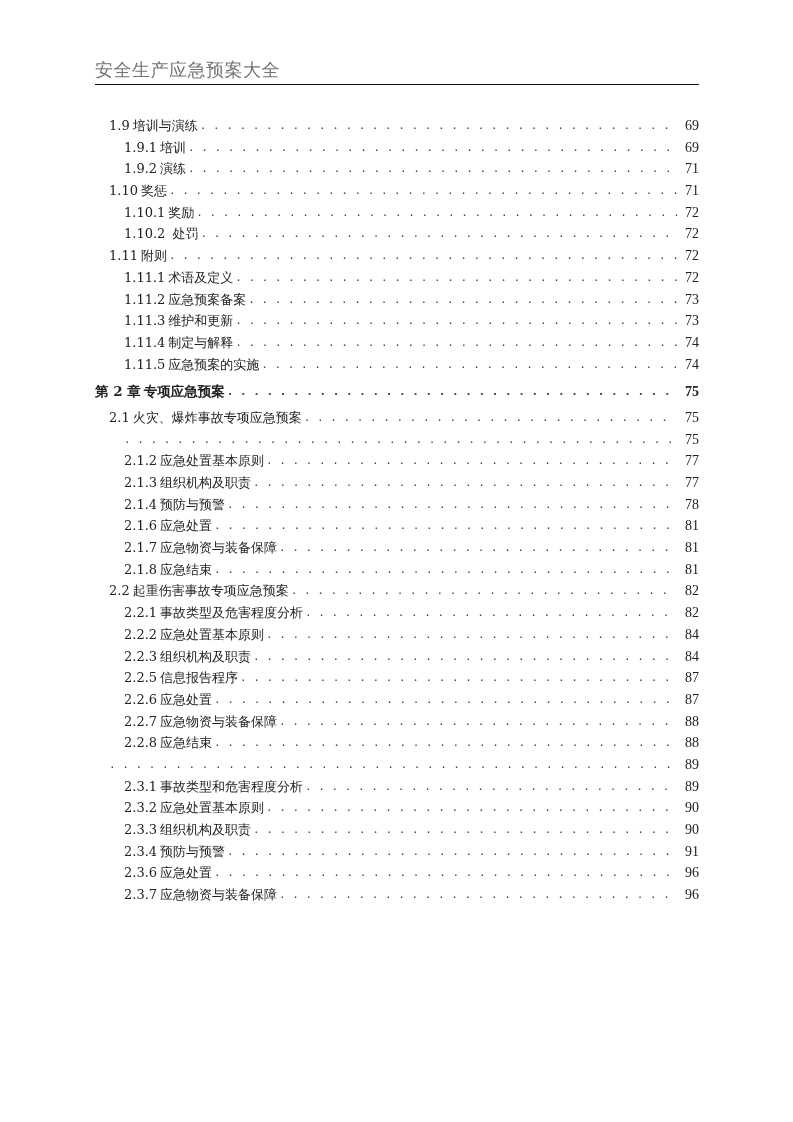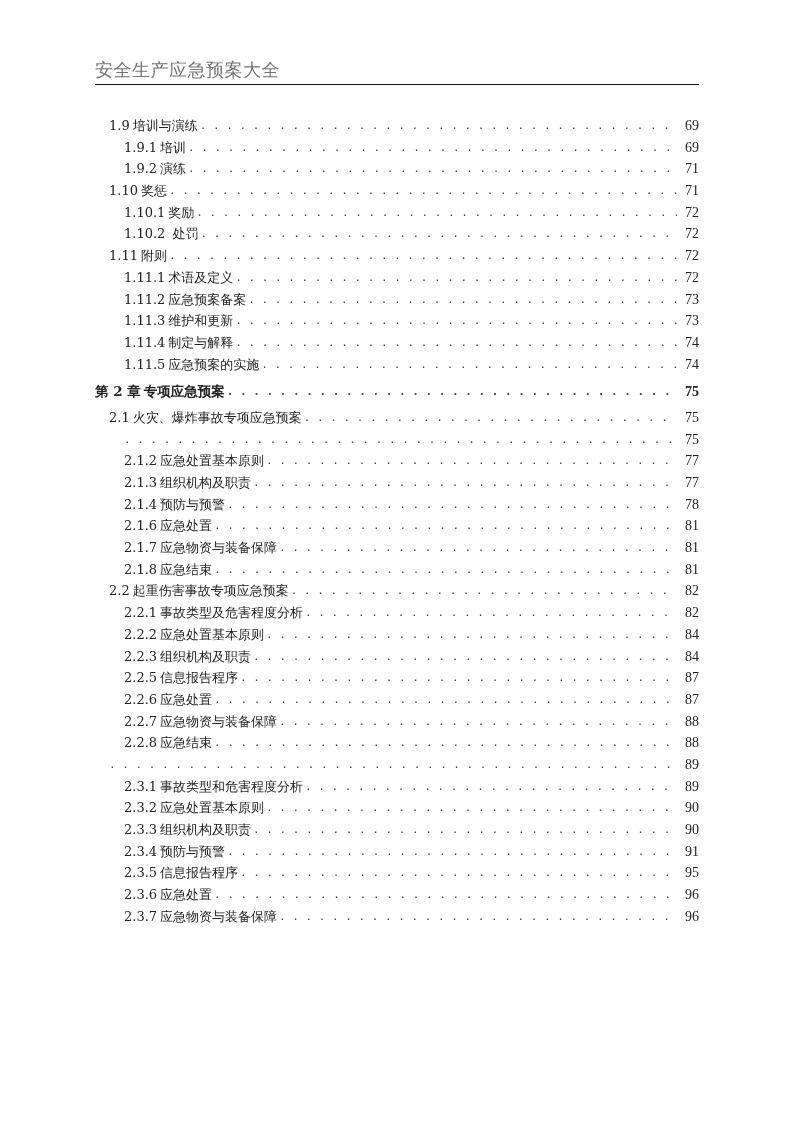--- a/index.html
+++ b/index.html
@@ -195,25 +195,20 @@
     <span class="toc-label"><span class="toc-num">2.3.3</span><span class="toc-title">组织机构及职责</span></span>
     <span class="toc-leader"></span>
     <span class="toc-page">90</span>
   </div>
     <div class="toc-row l3">
     <span class="toc-label"><span class="toc-num">2.3.4</span><span class="toc-title">预防与预警</span></span>
     <span class="toc-leader"></span>
     <span class="toc-page">91</span>
   </div>
     <div class="toc-row l3">
-    <span class="toc-label"><span class="toc-num">2.3.5</span><span class="toc-title">信息报告程序</span></span>
-    <span class="toc-leader"></span>
-    <span class="toc-page">95</span>
-  </div>
-    <div class="toc-row l3">
     <span class="toc-label"><span class="toc-num">2.3.6</span><span class="toc-title">应急处置</span></span>
     <span class="toc-leader"></span>
     <span class="toc-page">96</span>
   </div>
     <div class="toc-row l3">
     <span class="toc-label"><span class="toc-num">2.3.7</span><span class="toc-title">应急物资与装备保障</span></span>
     <span class="toc-leader"></span>
     <span class="toc-page">96</span>
   </div>
   </div>

